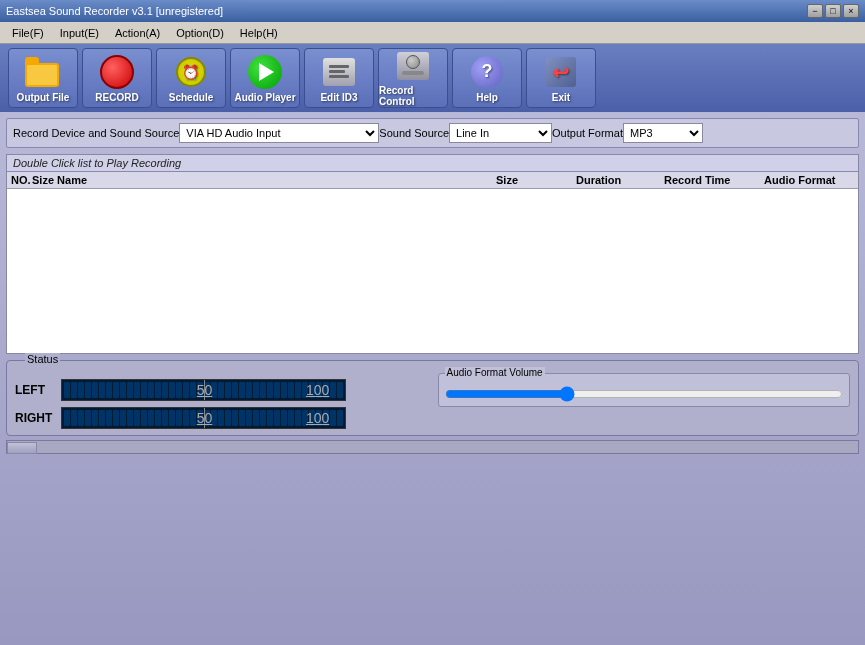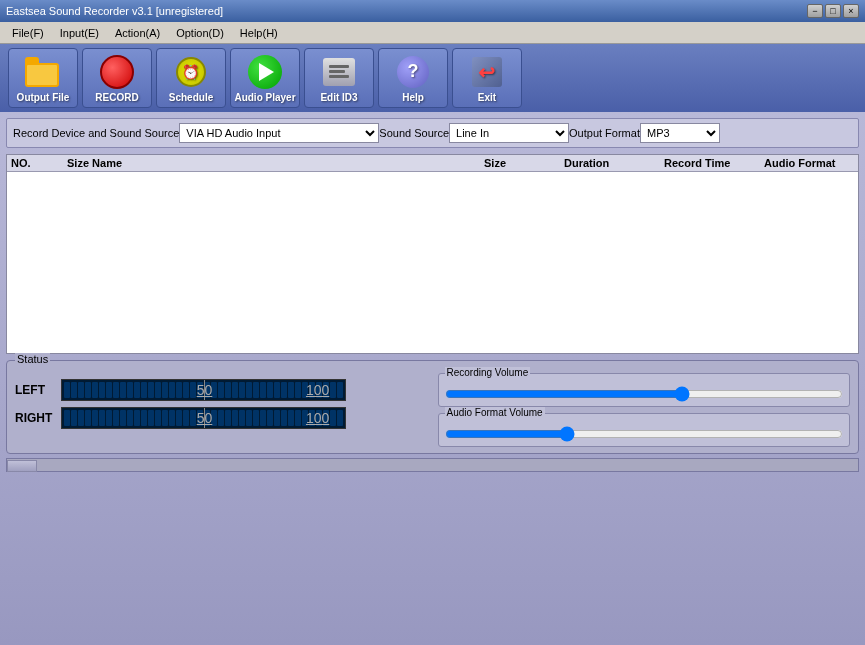--- a/index.html
+++ b/index.html
@@ -190,21 +190,21 @@
     }
     .device-label { font-size: 11px; color: #000; white-space: nowrap; }
     .device-select {
       height: 20px;
       border: 1px solid #8888a0;
       background: white;
       font-size: 11px;
       padding: 0 2px;
     }
     .device-select-lg { width: 200px; }
-    .device-select-sm { width: 120px; }
+    .device-select-sm { width: 103px; }
     .output-format-select { width: 80px; }
 
     
     #list-container {
       background: white;
       border: 1px solid #8888a0;
       margin-bottom: 6px;
       height: 200px;
     }
     #list-header-label {
@@ -214,24 +214,24 @@
       font-size: 11px;
       font-style: italic;
       color: #222;
     }
     #list-columns {
       display: flex;
       background: #d8d8e8;
       border-bottom: 1px solid #9999b0;
       padding: 2px 4px;
     }
-    .col-no { width: 56px; font-size: 11px; color: #000; font-weight: bold; }
+    .col-no { width: 21px; font-size: 11px; color: #000; font-weight: bold; }
     .col-filename { flex: 1; font-size: 11px; color: #000; font-weight: bold; }
     .col-size { width: 80px; font-size: 11px; color: #000; font-weight: bold; }
-    .col-duration { width: 100px; font-size: 11px; color: #000; font-weight: bold; }
+    .col-duration { width: 88px; font-size: 11px; color: #000; font-weight: bold; }
     .col-recordtime { width: 100px; font-size: 11px; color: #000; font-weight: bold; }
     .col-audioformat { width: 90px; font-size: 11px; color: #000; font-weight: bold; }
     #list-body { height: 155px; overflow-y: auto; background: white; }
     #vu-meters {
       display: flex;
       flex-direction: column;
       gap: 6px;
       flex: 1;
       margin-top: 6px;
     }
@@ -331,21 +331,21 @@
     #status-panel {
       border: 1px solid #7878a0;
       border-radius: 4px;
       background: #b0b0cc;
       padding: 8px 8px 6px 8px;
       position: relative;
       margin-bottom: 4px;
     }
     #status-panel-title {
       position: absolute;
-      top: -8px; left: 8px;
+      top: -8px; left: 18px;
       background: #b0b0cc;
       font-size: 11px;
       color: #000;
       padding: 0 2px;
     }
 
     
     .editid3-lines {
       display: flex; flex-direction: column; gap: 2px; padding: 3px;
     }
@@ -451,20 +451,31 @@
         <div class="editid3-lines">
           <div class="editid3-line"></div>
           <div class="editid3-line"></div>
           <div class="editid3-line"></div>
         </div>
       </div>
     </div>
     <span>Edit ID3</span>
   </div>
 
+  <div class="toolbar-btn">
+    <div class="icon-area">
+      <div class="icon-recordctrl">
+        <div class="recctrl-icon">
+          <div class="recctrl-knob"></div>
+          <div class="recctrl-slider"></div>
+        </div>
+      </div>
+    </div>
+    <span>Record Control</span>
+  </div>
 
   <div class="toolbar-btn">
     <div class="icon-area">
       <div class="icon-help">?</div>
     </div>
     <span>Help</span>
   </div>
 
   <div class="toolbar-btn">
     <div class="icon-area">
@@ -487,20 +498,21 @@
     </select>
     <span class="device-label">Output Format</span>
     <select class="device-select output-format-select">
       <option>MP3</option>
       <option>WAV</option>
       <option>OGG</option>
     </select>
   </div>
 
   <div id="list-container">
+    <div id="list-header-label">Double Click list to Play Recording</div>
     <div id="list-columns">
       <div class="col-no">NO.</div>
       <div class="col-filename">Size Name</div>
       <div class="col-size">Size</div>
       <div class="col-duration">Duration</div>
       <div class="col-recordtime">Record Time</div>
       <div class="col-audioformat">Audio Format</div>
     </div>
     <div id="list-body"></div>
   </div>
@@ -611,26 +623,20 @@
             <div class="vu-marker-50">
               <span class="vu-marker-text" style="left:0px; top:50%;">50</span>
             </div>
             <span class="vu-marker-text" style="right:4px; top:50%;">100</span>
           </div>
         </div>
       </div>
 
       <div id="volume-controls">
 
-        <div class="vol-group">
-          <span class="vol-group-label">Recording Volume</span>
-          <div class="vol-slider-row">
-            <input type="range" min="0" max="100" value="60" style="width: 100%; margin-top: 4px;">
-          </div>
-        </div>
 
         <div class="vol-group">
           <span class="vol-group-label">Audio Format Volume</span>
           <div class="vol-slider-row">
             <input type="range" min="0" max="100" value="30" style="width: 100%; margin-top: 4px;">
           </div>
         </div>
       </div>
     </div>
   </div>

